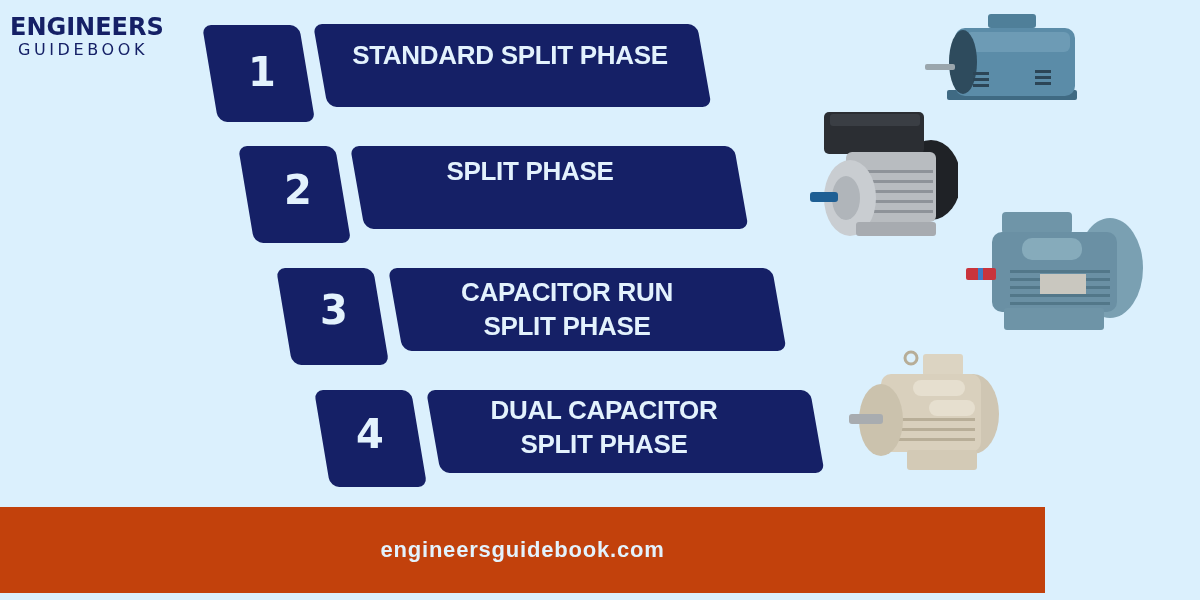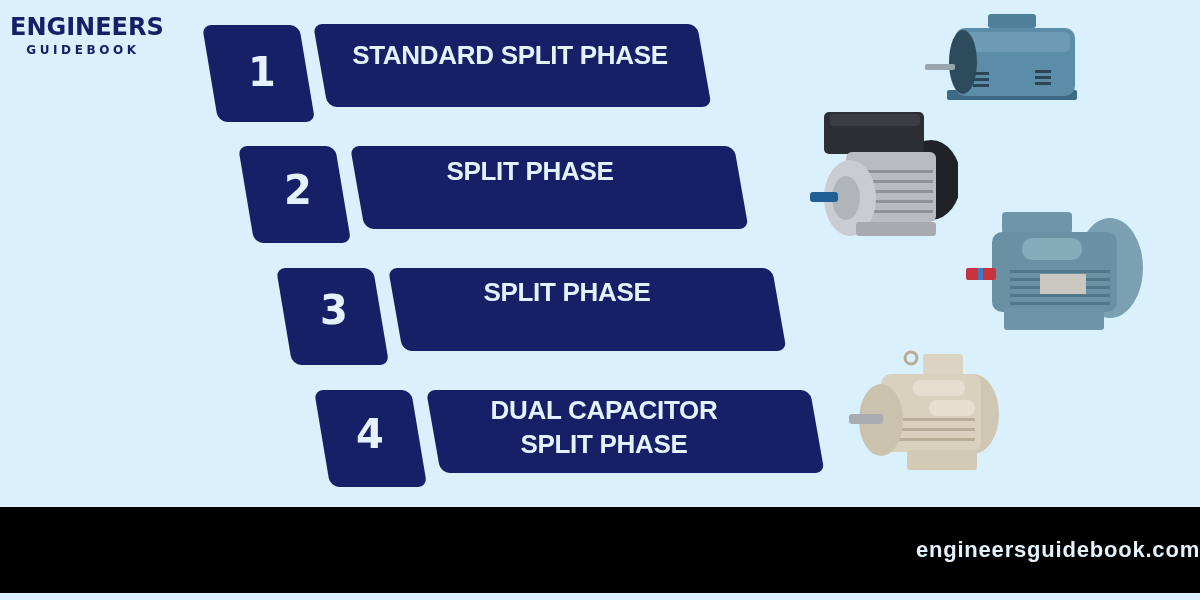--- a/index.html
+++ b/index.html
@@ -11,21 +11,21 @@
   }
   .logo {
     position: absolute; left: 10px; top: 14px; width: 146px; text-align: center;
   }
   .logo-main {
     font-family: "DejaVu Sans", sans-serif;
     font-weight: bold; font-size: 24px; color: #152066; letter-spacing: 0px; line-height: 26px;
   }
   .logo-sub {
     font-family: "DejaVu Sans", sans-serif;
-    font-size: 12px; color: #152066; letter-spacing: 3.6px; line-height: 16px; margin-top: 2px; font-weight: bold;
+    font-size: 16px; color: #152066; letter-spacing: 3.6px; line-height: 16px; margin-top: 2px;
   }
   .num-box {
     position: absolute;
     background: #152066;
     border-radius: 9px;
     transform: skewX(9.5deg);
     transform-origin: top left;
   }
   .num-text {
     position: absolute;
@@ -46,23 +46,23 @@
     position: absolute;
     color: #e3f2fd;
     font-weight: bold;
     font-size: 26px;
     line-height: 34px;
     text-align: center;
     font-family: Liberation Sans, sans-serif;
     letter-spacing: -0.3px;
   }
   .footer {
-    position: absolute; left: 0; top: 507px; width: 1200px; height: 86px;
-    background: #000000;
-    display: flex; align-items: center; justify-content: flex-end;
+    position: absolute; left: 0; top: 507px; width: 1045px; height: 86px;
+    background: #c2410c;
+    display: flex; align-items: center; justify-content: center;
   }
   .footer-text {
     color: #e3f2fd; font-size: 22px; font-weight: bold; letter-spacing: 0.8px;
     font-family: "Liberation Sans", sans-serif;
   }
   .motor { position: absolute; }
 </style>
 </head>
 <body>
 
@@ -87,20 +87,21 @@
   <div class="label-text" style="left:338px; top:154px; width:384px;">
     <div>SPLIT PHASE</div>
   </div>
 </div>
 
 <div>
   <div class="num-box" style="left:276px; top:268px; width:97px; height:97px;"></div>
   <div class="num-text" style="left:286px; top:286px; width:96px; line-height:48px;">3</div>
   <div class="label-box" style="left:388px; top:268px; width:384px; height:83px;"></div>
   <div class="label-text" style="left:375px; top:275px; width:384px;">
+    <div>CAPACITOR RUN</div>
     <div>SPLIT PHASE</div>
   </div>
 </div>
 
 <div>
   <div class="num-box" style="left:314px; top:390px; width:97px; height:97px;"></div>
   <div class="num-text" style="left:322px; top:410px; width:96px; line-height:48px;">4</div>
   <div class="label-box" style="left:426px; top:390px; width:384px; height:83px;"></div>
   <div class="label-text" style="left:412px; top:393px; width:384px;">
     <div>DUAL CAPACITOR</div>

